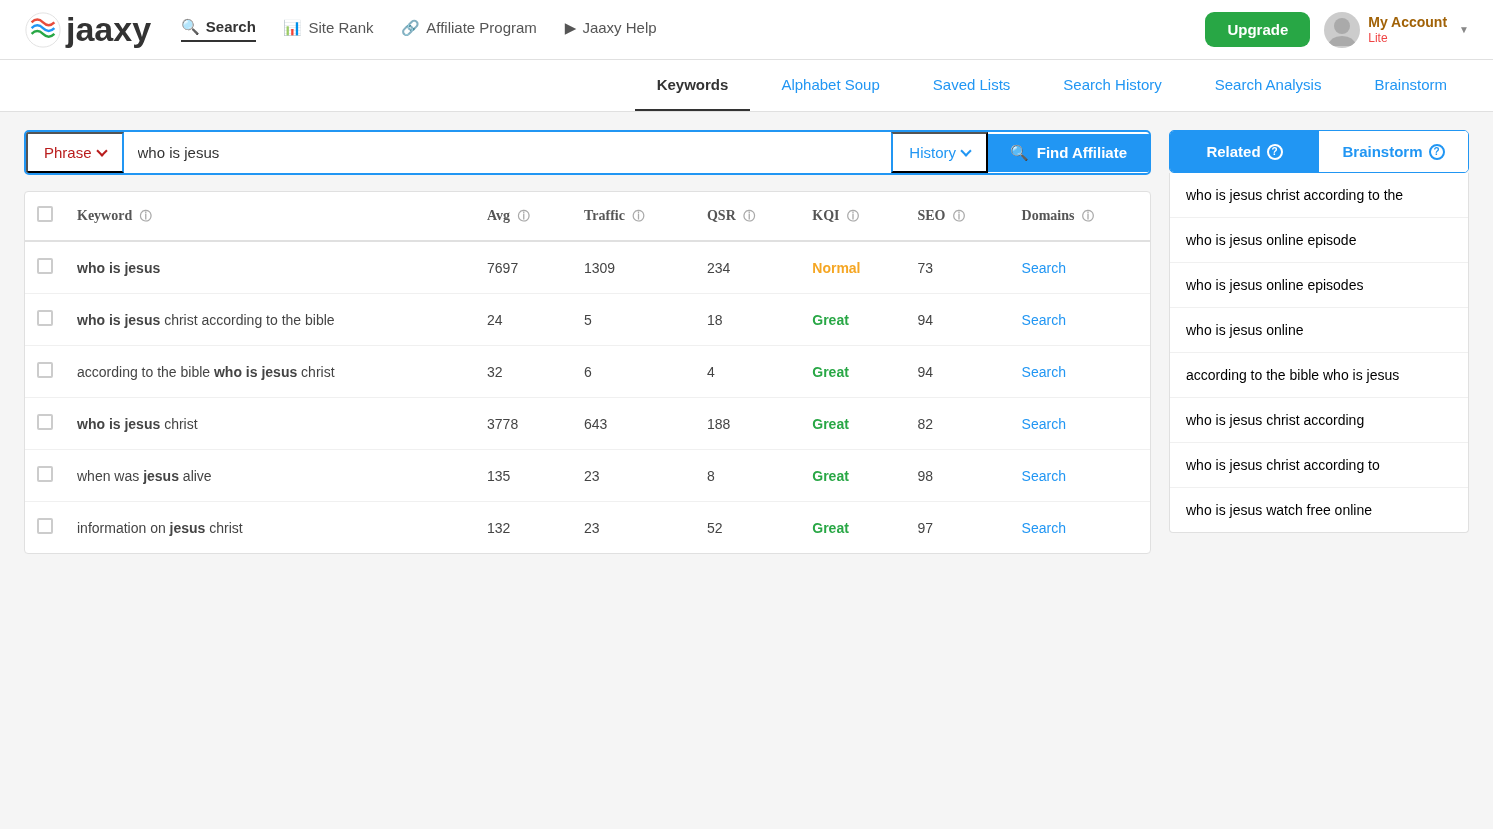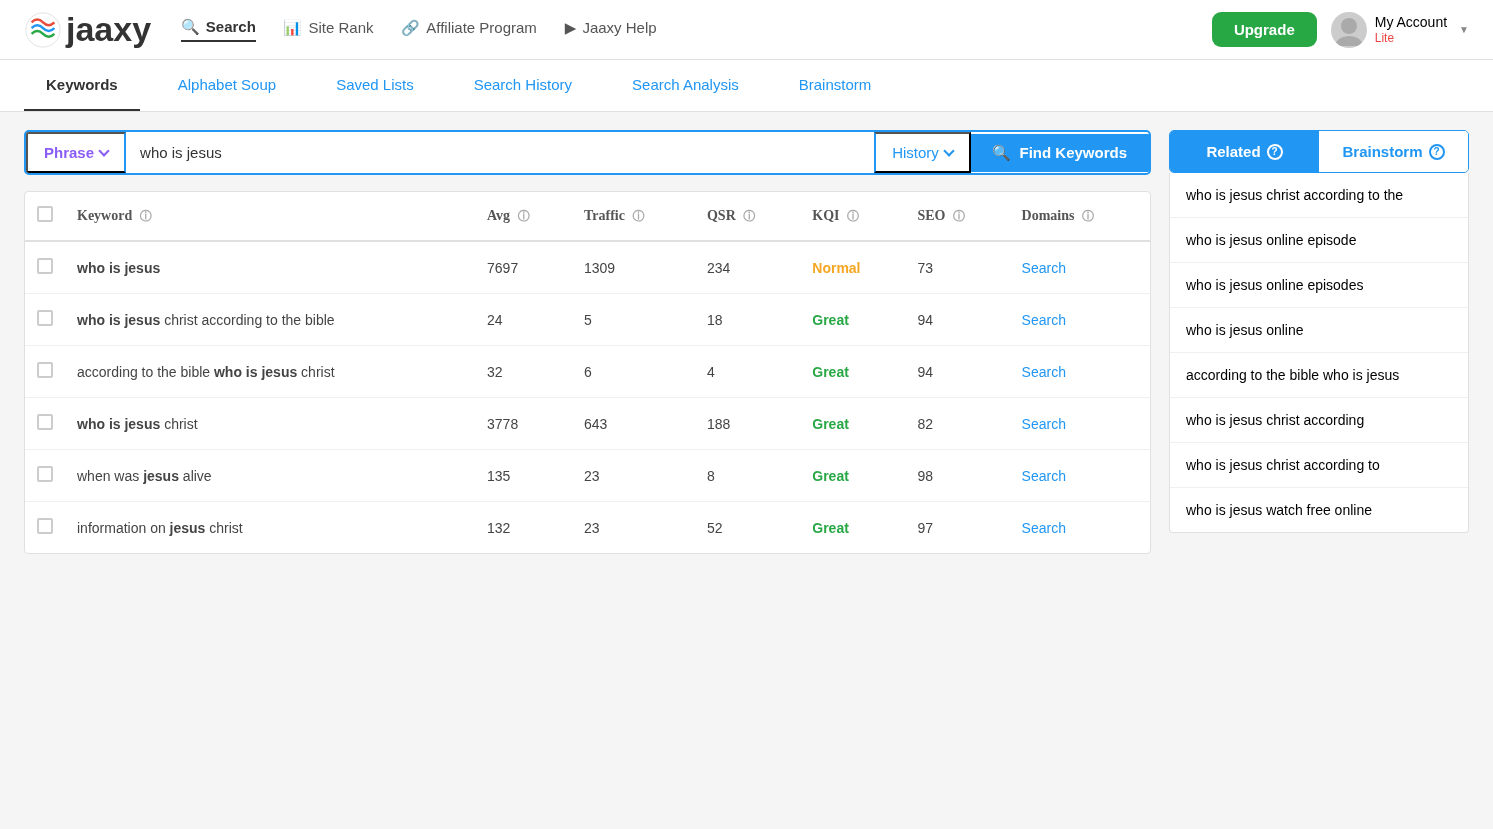--- a/index.html
+++ b/index.html
@@ -72,31 +72,32 @@
       cursor: pointer;
     }
     .avatar {
       width: 36px;
       height: 36px;
       border-radius: 50%;
       background: #ccc;
       overflow: hidden;
     }
     .account-text { line-height: 1.2; }
-    .account-name { font-weight: 400; font-size: 14px; color: #000000; }
+    .account-name { font-weight: 700; font-size: 14px; color: #a16207; }
     .account-tier { font-size: 12px; color: #ef4444; }
 
     
     .sub-nav {
       background: #fff;
       display: flex;
       align-items: center;
       padding: 0 24px;
       border-bottom: 1px solid #e0e0e0;
-      gap: 16px;
+      gap: 9px;
+      justify-content: flex-end;
     }
     .sub-nav-tab {
       padding: 16px 22px;
       font-size: 15px;
       cursor: pointer;
       color: #2196f3;
       border-bottom: 2px solid transparent;
       font-weight: 500;
     }
     .sub-nav-tab.active {
@@ -129,23 +130,23 @@
       background: #fff;
       margin-bottom: 16px;
       overflow: hidden;
     }
     .phrase-btn {
       display: flex;
       align-items: center;
       gap: 6px;
       padding: 10px 16px;
       border-right: 2px solid #2196f3;
-      color: #8b5cf6;
-      font-size: 15px;
-      font-weight: 700;
+      color: #b91c1c;
+      font-size: 15px;
+      font-weight: 400;
       cursor: pointer;
       white-space: nowrap;
       background: #fff;
     }
     .search-input {
       flex: 1;
       border: none;
       outline: none;
       font-size: 15px;
       padding: 10px 14px;
@@ -366,21 +367,21 @@
         <span>Phrase</span>
         <span class="chevron"></span>
       </button>
       <input class="search-input" type="text" value="who is jesus" style="">
       <button class="history-btn">
         <span>History</span>
         <span class="chevron"></span>
       </button>
       <button class="find-btn">
         <span>🔍</span>
-        <span>Find Keywords</span>
+        <span>Find Affiliate</span>
       </button>
     </div>
 
     <div class="table-container">
       <table>
         <thead>
           <tr>
             <th class="cb-cell">
               <span class="checkbox"></span>
             </th>

